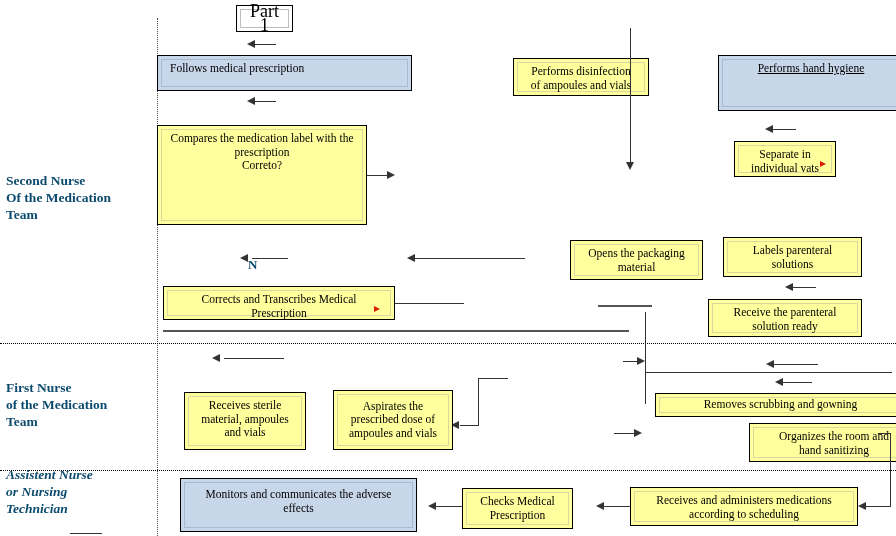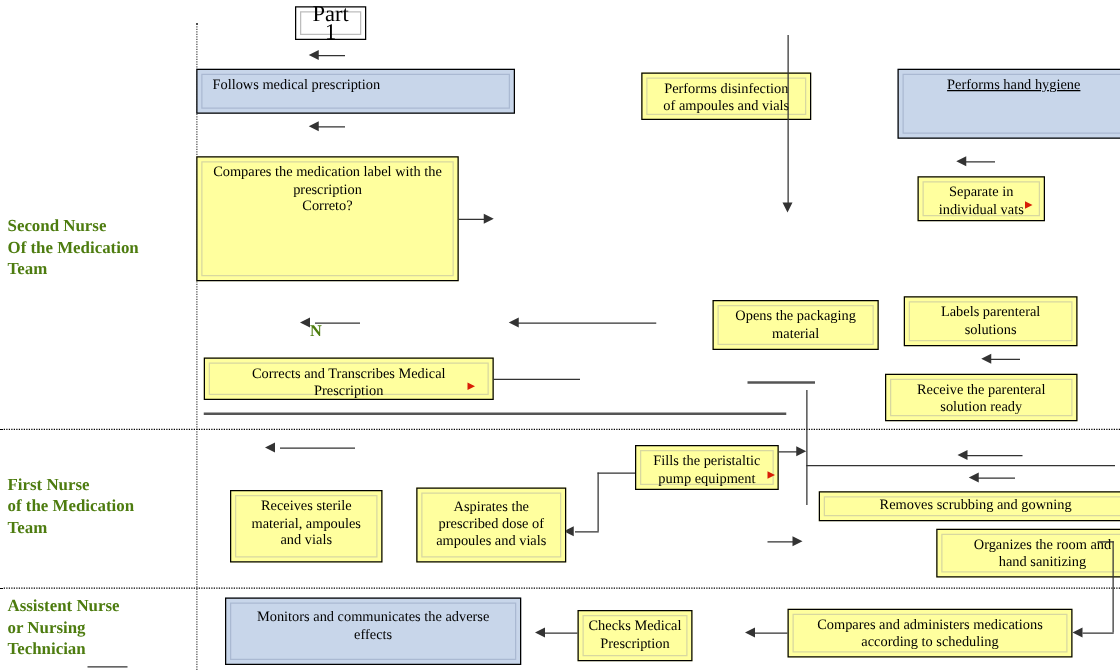--- a/index.html
+++ b/index.html
@@ -19,21 +19,21 @@
     overflow: hidden;
   }
 
   
   .lane-label {
     position: absolute;
     font-family: "Liberation Serif", "DejaVu Serif", serif;
     font-weight: bold;
     font-size: 13.5px;
     line-height: 17px;
-    color: #4d7c0f;
+    color: #0c4a6e;
     white-space: pre-line;
   }
 
   
   .lane-divider {
     position: absolute;
     height: 0;
     border-top: 1px dotted #000000;
   }
   .lane-vline {
@@ -130,21 +130,21 @@
   <div class="lane-vline" style="left:157px; top:18px; height:518px;"></div>
   <div class="lane-divider" style="left:0px; top:343px; width:896px;"></div>
   <div class="lane-divider" style="left:0px; top:470px; width:896px;"></div>
 
   <div class="lane-label" style="left:6px; top:172px;">Second Nurse
 Of the Medication
 Team</div>
   <div class="lane-label" style="left:6px; top:379px;">First Nurse
 of the Medication
 Team</div>
-  <div class="lane-label" style="left:6px; top:476px;">Assistent Nurse
+  <div class="lane-label" style="left:6px; top:466px;font-style:italic;">Assistent Nurse
 or Nursing
 Technician</div>
 
   <div class="node plain vcenter" style="left:236px; top:5px; width:57px; height:27px;">
     <div class="inner">
       <div class="txt" style="font-size:18px;">Part 1</div>
     </div>
   </div>
 
   <div class="hline" style="left:252px; top:44px; width:24px;"></div>
@@ -240,27 +240,20 @@
       <div class="txt">Receive the parenteral
 solution ready</div>
     </div>
   </div>
 
   <div class="vline" style="left:645px; top:312px; height:92px;"></div>
 
   <div class="hline" style="left:224px; top:358px; width:60px;"></div>
   <div class="arrow-left" style="left:212px; top:354px;"></div>
 
-  <div class="node yellow" style="left:508px; top:356px; width:115px; height:36px;">
-    <div class="inner">
-      <div class="txt">Fills the peristaltic
-pump equipment</div>
-    </div>
-    <div class="red-marker" style="right:2px; bottom:8px;"></div>
-  </div>
 
   <div class="hline" style="left:623px; top:361px; width:18px;"></div>
   <div class="arrow-right" style="left:637px; top:357px;"></div>
 
   <div class="hline" style="left:645px; top:372px; width:247px;"></div>
 
   <div class="hline" style="left:771px; top:364px; width:47px;"></div>
   <div class="arrow-left" style="left:766px; top:360px;"></div>
   <div class="hline" style="left:780px; top:382px; width:32px;"></div>
   <div class="arrow-left" style="left:775px; top:378px;"></div>
@@ -307,33 +300,33 @@
   <div class="hline" style="left:866px; top:506px; width:25px;"></div>
   <div class="arrow-left" style="left:858px; top:502px;"></div>
 
   <div class="node blue" style="left:180px; top:478px; width:237px; height:54px;">
     <div class="inner vcenter-x" style="align-items:flex-start; padding-top:5px;">
       <div class="txt">Monitors and communicates the adverse
 effects</div>
     </div>
   </div>
 
-  <div class="node yellow" style="left:462px; top:488px; width:92px; height:41px;">
+  <div class="node yellow" style="left:462px; top:488px; width:111px; height:41px;">
     <div class="inner vcenter-x" style="align-items:center;">
       <div class="txt">Checks Medical
 Prescription</div>
     </div>
   </div>
 
   <div class="hline" style="left:436px; top:506px; width:26px;"></div>
   <div class="arrow-left" style="left:428px; top:502px;"></div>
 
   <div class="node yellow" style="left:630px; top:487px; width:228px; height:39px;">
     <div class="inner">
-      <div class="txt">Compares and administers medications
+      <div class="txt">Receives and administers medications
 according to scheduling</div>
     </div>
   </div>
 
   <div class="hline" style="left:604px; top:506px; width:26px;"></div>
   <div class="arrow-left" style="left:596px; top:502px;"></div>
 
   <div class="hline" style="left:70px; top:533px; width:32px;"></div>
 
 </div>

